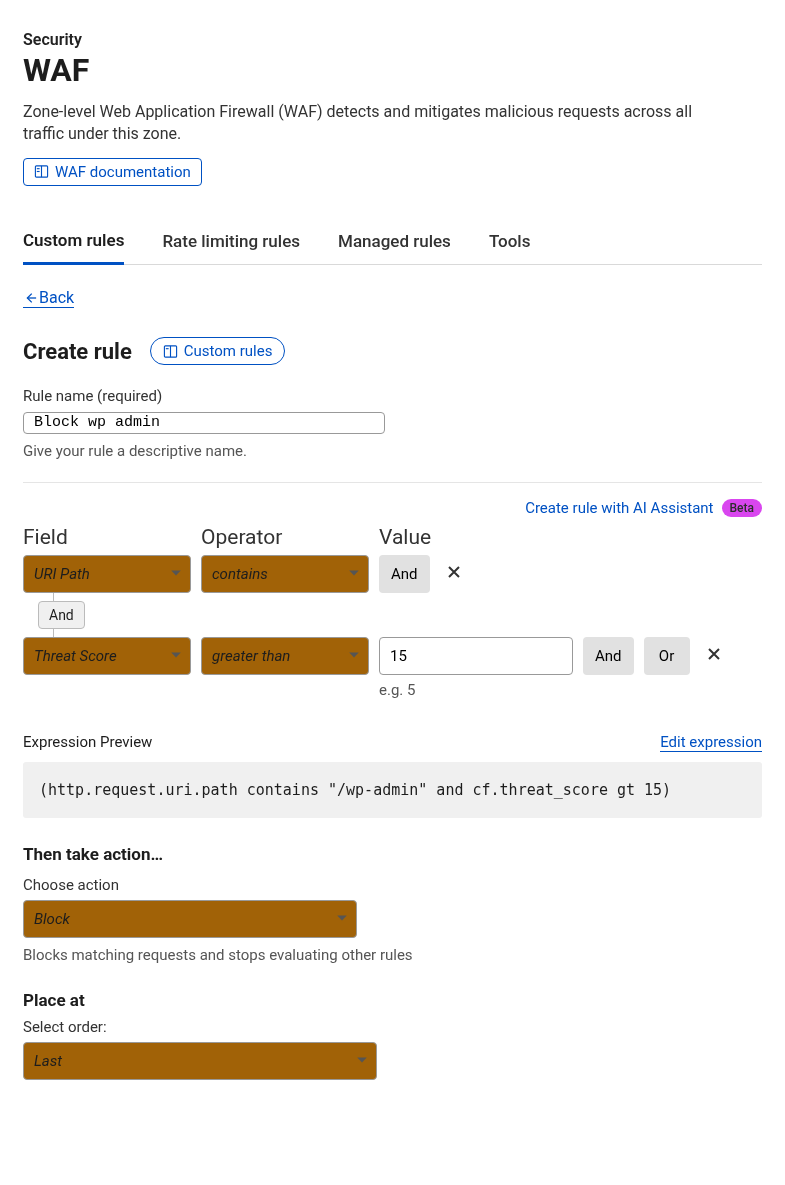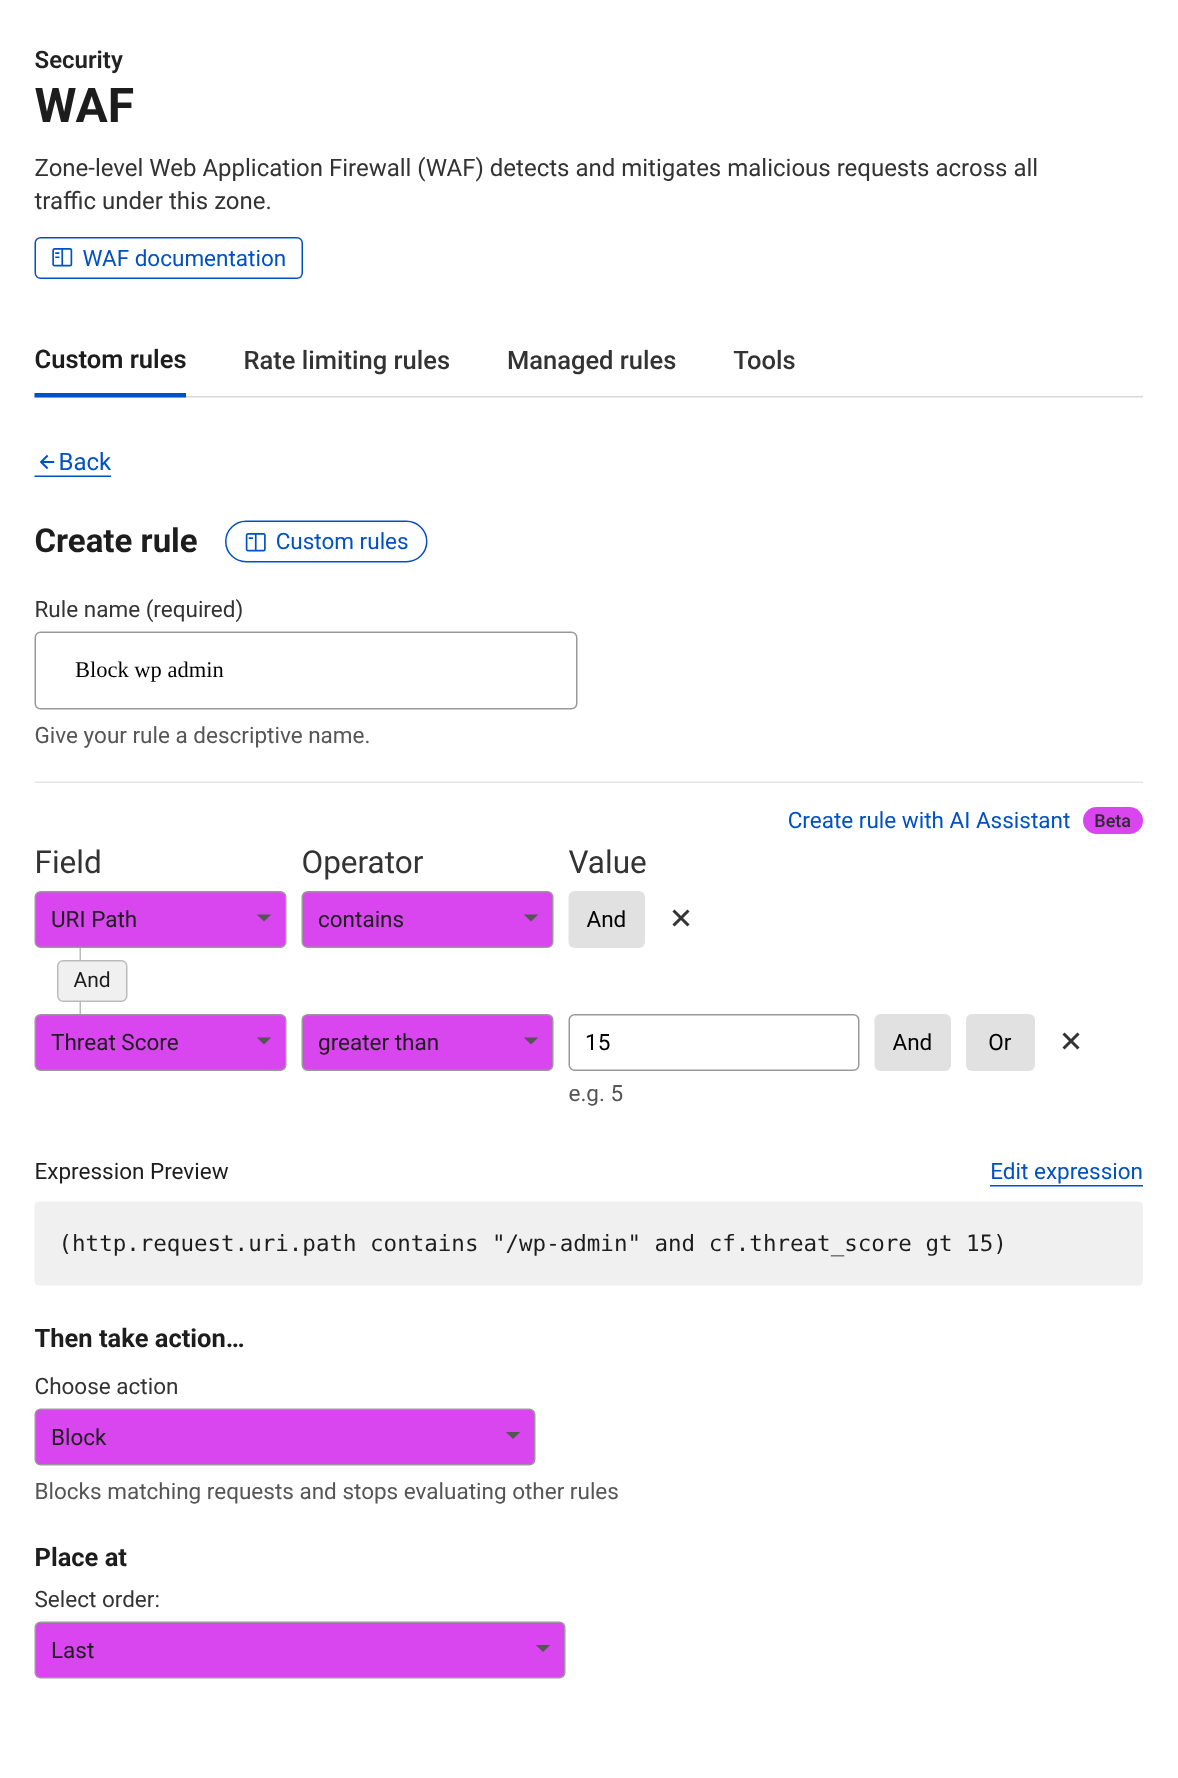--- a/index.html
+++ b/index.html
@@ -62,21 +62,21 @@
   color: #1d1d1d;
   border-bottom: 3px solid #0051c3;
   margin-bottom: -1px;
 }
 .back-link {
   display: inline-flex;
   align-items: center;
   gap: 2px;
   color: #0051c3;
   font-size: 16px;
-  margin-top: 33px;
+  margin-top: 23px;
   cursor: pointer;
   border-bottom: 1px solid #0051c3;
 }
 .arrow-left { width: 14px; height: 14px; }
 .section-row {
   display: flex;
   align-items: center;
   gap: 18px;
   margin-top: 28px;
 }
@@ -96,26 +96,26 @@
   cursor: pointer;
 }
 .field-label {
   font-size: 15px;
   color: #333;
   margin-top: 22px;
   margin-bottom: 6px;
 }
 .text-input {
   width: 362px;
-  height: 52px;
-  padding: 0 26px;
+  height: 22px;
+  padding: 0 10px;
   border: 1px solid #999;
   border-radius: 4px;
   font-size: 15px;
-  font-family: Liberation Serif, serif;
+  font-family: Liberation Mono, monospace;
 }
 .help-text {
   font-size: 15px;
   color: #555;
   margin-top: 8px;
 }
 hr.thin {
   border: none;
   border-top: 1px solid #e5e5e5;
   margin-top: 22px;
@@ -158,21 +158,22 @@
   position: relative;
   width: 168px;
   height: 38px;
   border: 1px solid #999;
   border-radius: 4px;
   display: flex;
   align-items: center;
   padding: 0 10px;
   font-size: 15px;
   cursor: pointer;
-  background: #d946ef;
+  background: #a16207;
+  font-style: italic;
 }
 .select .chev {
   position: absolute;
   right: 8px;
   top: 50%;
   transform: translateY(-50%);
 }
 .value-col { display: flex; flex-direction: column; }
 .value-input {
   width: 252px;

